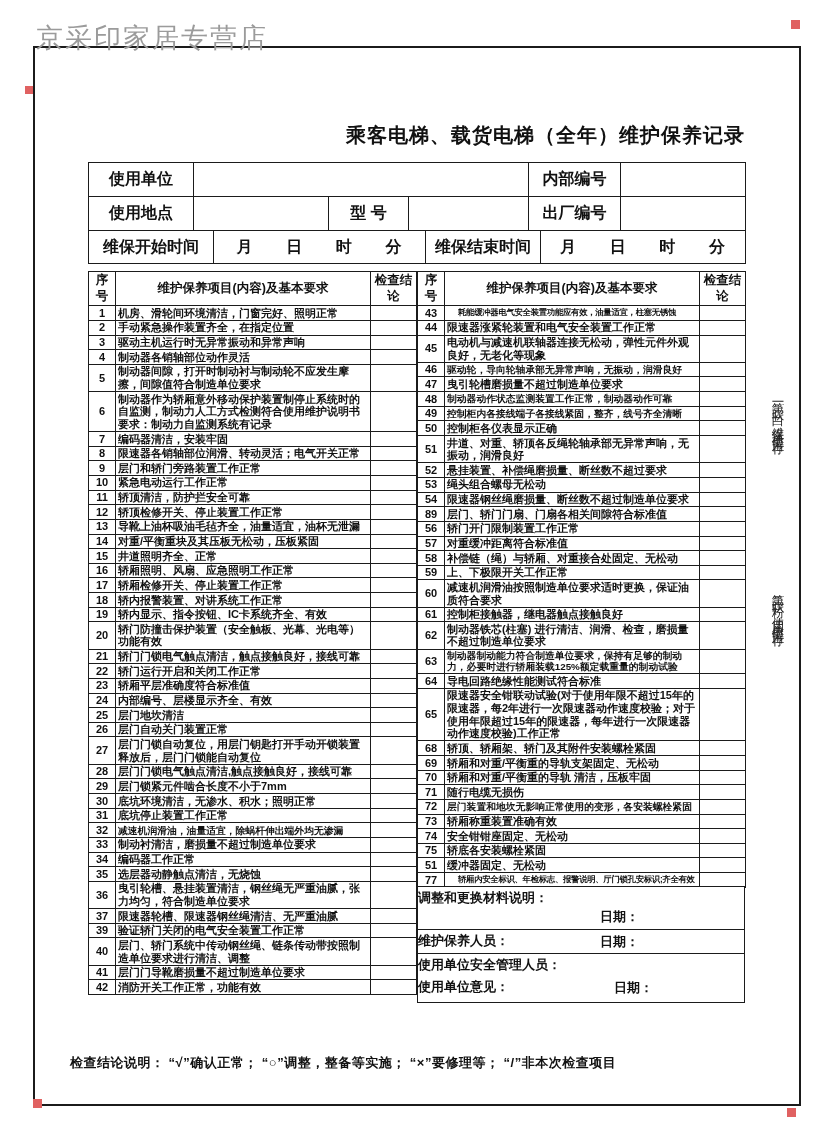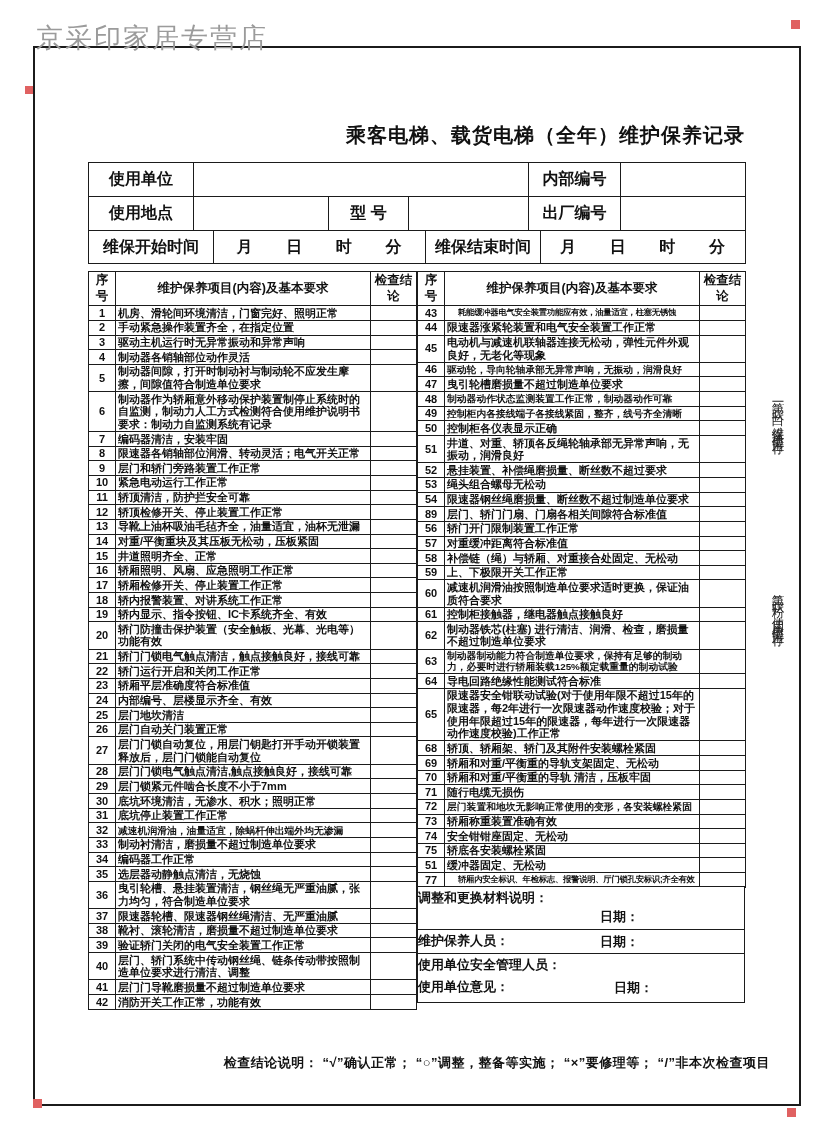--- a/index.html
+++ b/index.html
@@ -47,21 +47,21 @@
   #fblock-maint{height:24px;}
   #fblock-maint .date{left:182px;top:3px;}
   #fblock-unit{height:48px;}
   #fblock-unit .date{left:196px;top:25px;}
   
   .side-note{position:absolute;left:752px;width:34px;writing-mode:vertical-rl;
         font-size:12.5px;letter-spacing:3px;color:#222;}
   #side-note-1{top:392px;height:185px;}
   #side-note-2{top:584px;height:185px;}
   
-  .legend{position:absolute;left:70px;top:1054px;width:700px;text-align:right;
+  .legend{position:absolute;left:70px;top:1054px;width:700px;text-align:left;
         font-size:13px;font-weight:bold;letter-spacing:0.5px;}
   
   .red-mark{position:absolute;background:#e06161;}
   #red-mark-tr{left:791px;top:20px;width:9px;height:9px;}
   #red-mark-l{left:25px;top:86px;width:8px;height:8px;}
   #red-mark-bl{left:33px;top:1099px;width:9px;height:9px;}
   #red-mark-br{left:787px;top:1108px;width:9px;height:9px;}
 </style>
 </head>
 <body>
@@ -322,25 +322,20 @@
             <td class="no">36</td>
             <td class="item">曳引轮槽、悬挂装置清洁，钢丝绳无严重油腻，张力均匀，符合制造单位要求</td>
             <td class="res"></td>
           </tr>
           <tr>
             <td class="no">37</td>
             <td class="item">限速器轮槽、限速器钢丝绳清洁、无严重油腻</td>
             <td class="res"></td>
           </tr>
           <tr>
-            <td class="no">38</td>
-            <td class="item">靴衬、滚轮清洁，磨损量不超过制造单位要求</td>
-            <td class="res"></td>
-          </tr>
-          <tr>
             <td class="no">39</td>
             <td class="item">验证轿门关闭的电气安全装置工作正常</td>
             <td class="res"></td>
           </tr>
           <tr>
             <td class="no">40</td>
             <td class="item">层门、轿门系统中传动钢丝绳、链条传动带按照制造单位要求进行清洁、调整</td>
             <td class="res"></td>
           </tr>
           <tr>

